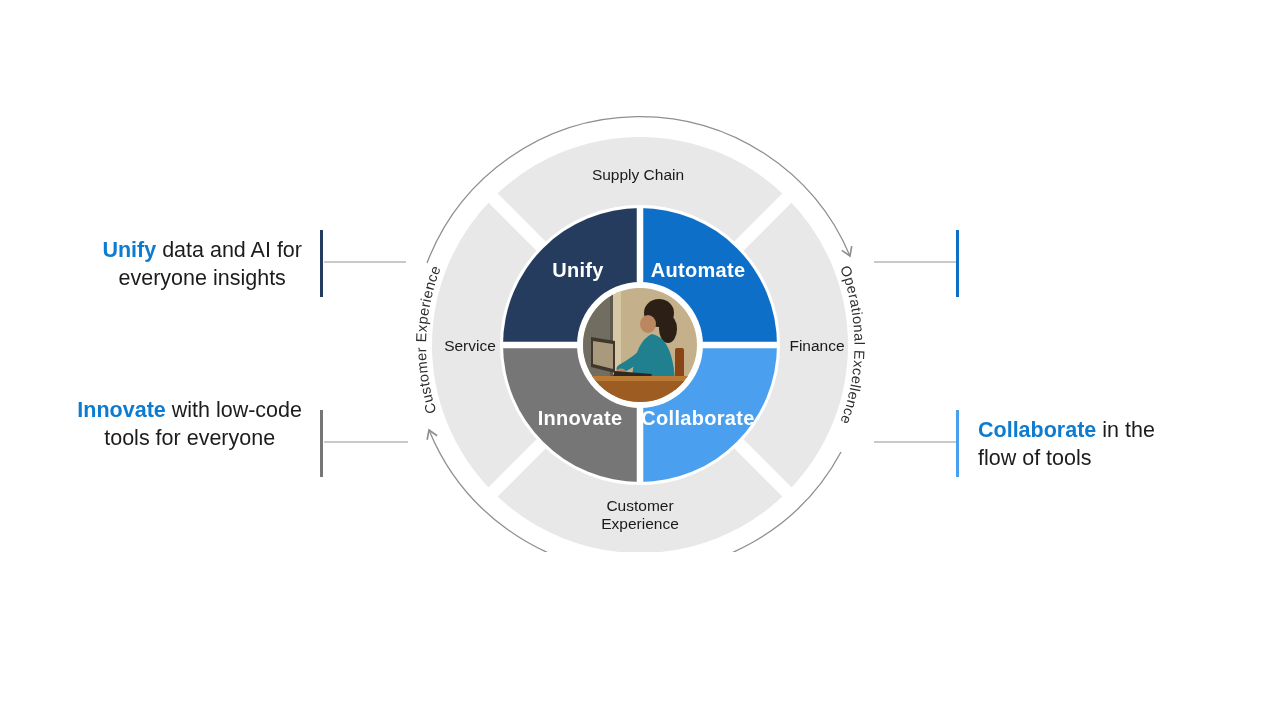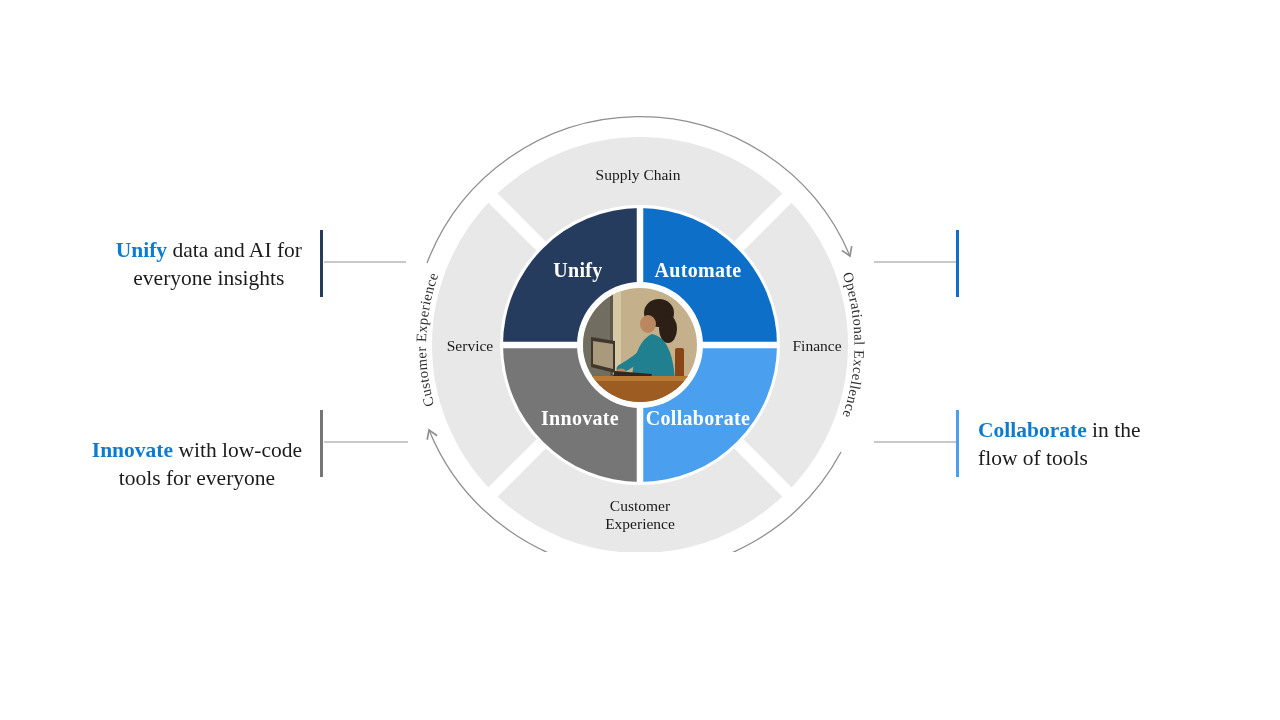--- a/index.html
+++ b/index.html
@@ -1,20 +1,20 @@
 <!DOCTYPE html>
 <html><head>
 <meta charset="utf-8">
 <style>
   html,body{margin:0;padding:0;background:#fff;}
   .canvas{
     position:relative;
     width:1280px;height:552px;
     background:#ffffff;
-    font-family:Liberation Serif, serif;
+    font-family:Liberation Sans, sans-serif;
     overflow:hidden;
   }
   .diagram-svg{position:absolute;left:0;top:0;}
   .callout{
     position:absolute;
     font-size:21.5px;
     line-height:28px;
     color:#1c1c1c;
     white-space:nowrap;
   }
@@ -115,21 +115,21 @@
     </text>
   </svg>
 
   <div class="callout left" style="top:236px; right:978px;">
     <div><span class="kw" style="color: rgb(13, 124, 208);">Unify</span><span> data and AI for</span></div>
     <div>everyone insights</div>
   </div>
   <div class="accent-bar" style="left: 320px; top: 230px; background: rgb(38, 60, 95);"></div>
   <div class="connector" style="left: 324px; top: 261px; width: 82px; background: rgb(201, 201, 201);"></div>
 
-  <div class="callout left" style="top:436px; right:978px;margin-left:48px;">
+  <div class="callout left" style="top:396px; right:978px;margin-left:48px;">
     <div><span class="kw" style="color: rgb(13, 124, 208);">Innovate</span><span> with low-code</span></div>
     <div>tools for everyone</div>
   </div>
   <div class="accent-bar" style="left: 320px; top: 410px; background: rgb(118, 118, 118);"></div>
   <div class="connector" style="left: 324px; top: 441px; width: 84px; background: rgb(201, 201, 201);"></div>
 
   <div class="accent-bar" style="left: 956px; top: 230px; background: rgb(14, 111, 200);"></div>
   <div class="connector" style="left: 874px; top: 261px; width: 82px; background: rgb(201, 201, 201);"></div>
 
   <div class="callout" style="top:416px; left:978px;">

